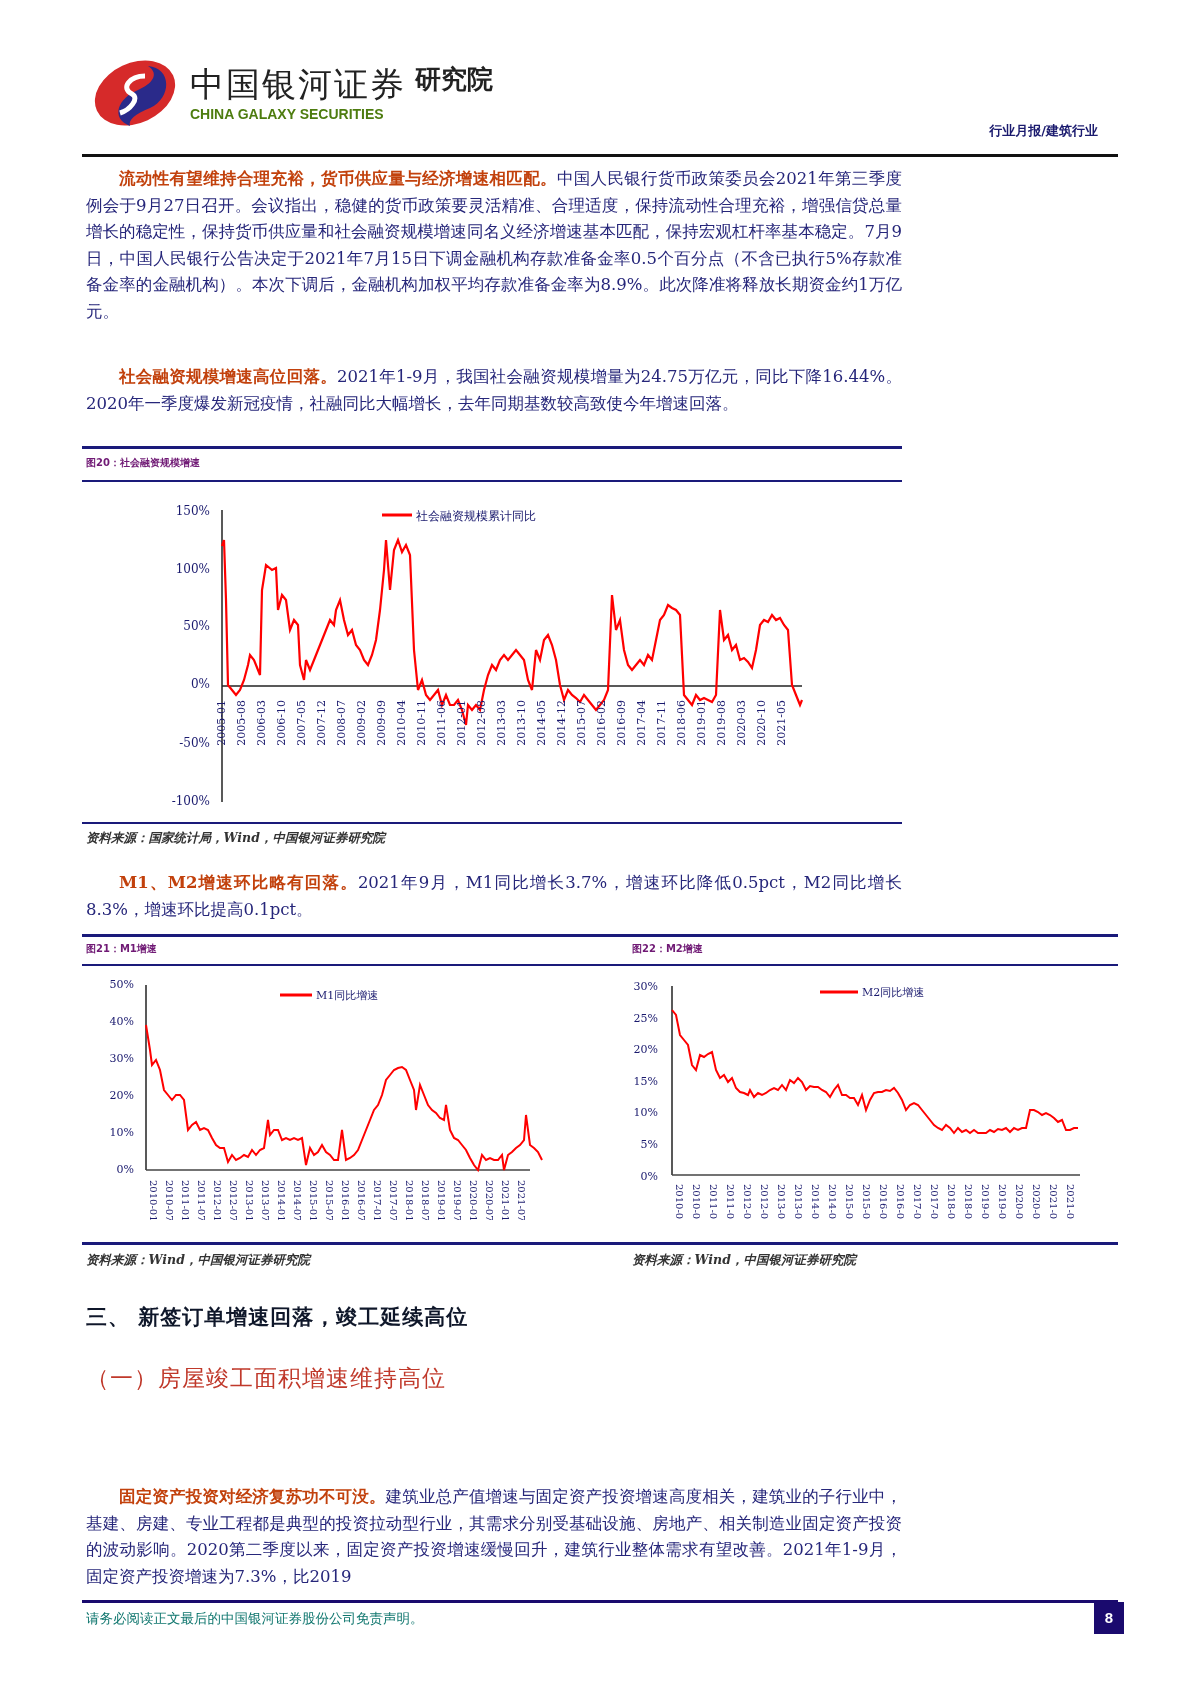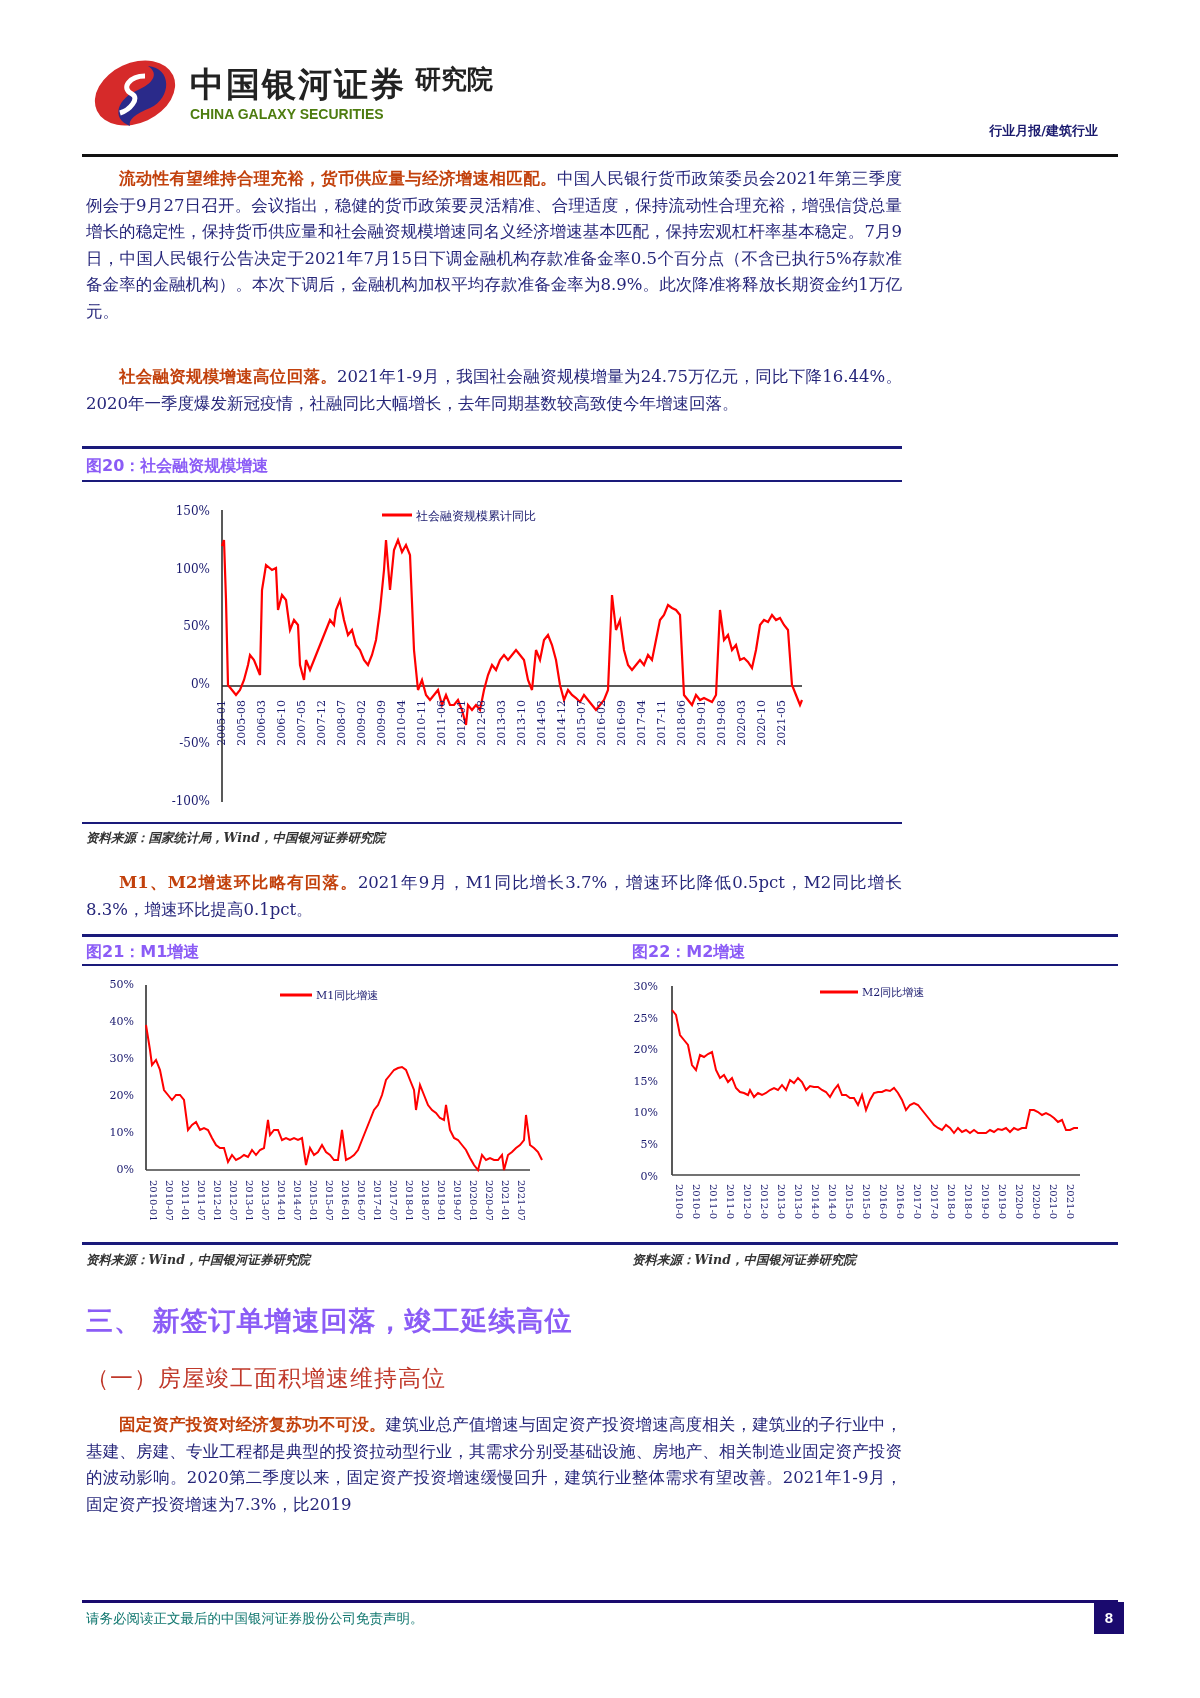--- a/index.html
+++ b/index.html
@@ -1,30 +1,30 @@
 <!DOCTYPE html>
 <html><head>
 <meta charset="utf-8">
 <style>
   * { box-sizing: border-box; margin: 0; padding: 0; }
   body { width: 1200px; height: 1698px; background: #ffffff; position: relative; font-family: "DejaVu Serif", serif; color: #1a1a6e; overflow: hidden; }
   .abs { position: absolute; }
   .logo { left: 90px; top: 58px; width: 90px; height: 70px; }
-  .brand-cn { left: 190px; top: 62px; font-family: "DejaVu Sans", sans-serif; font-size: 34px; font-weight: bold; color: #222; letter-spacing: 2px; }
+  .brand-cn { left: 190px; top: 62px; font-family: "DejaVu Sans", sans-serif; font-size: 34px; font-weight: normal; color: #222; letter-spacing: 2px; }
   .brand-en { left: 190px; top: 106px; font-family: "Liberation Sans", sans-serif; font-size: 14px; font-weight: bold; color: #4d7c0f; }
   .brand-inst { left: 415px; top: 62px; font-family: "DejaVu Sans", sans-serif; font-size: 26px; font-weight: bold; color: #222; }
   .header-right { right: 102px; top: 122px; font-size: 13px; font-weight: bold; color: #1a1a6e; font-family: "DejaVu Sans", sans-serif; }
   .hr-head { left: 82px; top: 154px; width: 1036px; height: 3px; background: #111; }
   .para { left: 86px; width: 816px; font-size: 16.5px; line-height: 26.5px; color: #26267a; text-align: justify; }
   .para b { color: #c2410c; }
   .indent { text-indent: 2em; }
   .fig-bar-top { height: 3px; background: #1a1a7a; }
-  .fig-title { font-size: 16px; font-weight: bold; color: #8b5cf6; font-family: "DejaVu Sans", sans-serif; }
+  .fig-title { font-size: 10px; font-weight: bold; color: #701a75; font-family: "DejaVu Sans", sans-serif; }
   .source { font-size: 12.5px; font-style: italic; color: #333; font-weight: bold; }
-  .h2 { left: 86px; top: 1303px; font-size: 27px; font-weight: bold; color: #8b5cf6; font-family: "DejaVu Sans", sans-serif; letter-spacing: 1px; }
+  .h2 { left: 86px; top: 1303px; font-size: 21px; font-weight: bold; color: #0f172a; font-family: "DejaVu Sans", sans-serif; letter-spacing: 1px; }
   .h3 { left: 86px; top: 1363px; font-size: 23px; color: #c0392b; font-family: "DejaVu Sans", sans-serif; letter-spacing: 1px; }
   .footer-line { left: 82px; top: 1600px; width: 1036px; height: 3px; background: #1a0a6e; }
   .footer-text { left: 86px; top: 1610px; font-size: 13.5px; color: #0f766e; }
   .page-num { left: 1094px; top: 1602px; width: 30px; height: 32px; background: #1a0a6e; color: #fff; font-family: "Liberation Sans", sans-serif; font-weight: bold; font-size: 15px; text-align: center; line-height: 32px; }
   svg text { font-family: "DejaVu Serif", serif; }
 </style>
 </head>
 <body>
 
 <svg class="abs logo" viewBox="0 0 90 70">
@@ -197,19 +197,19 @@
   </g>
 </svg>
 
 <div class="abs" style="left:82px; top:1242px; width:1036px; height:3px; background:#1a1a7a;"></div>
 <div class="abs source" style="left:86px; top:1252px;">资料来源：Wind，中国银河证券研究院</div>
 <div class="abs source" style="left:632px; top:1252px;">资料来源：Wind，中国银河证券研究院</div>
 
 <div class="abs h2">三、 新签订单增速回落，竣工延续高位</div>
 <div class="abs h3">（一）房屋竣工面积增速维持高位</div>
 
-<div class="abs para indent" style="top:1412px;">
+<div class="abs para indent" style="top:1484px;">
   <b>固定资产投资对经济复苏功不可没。</b><span>建筑业总产值增速与固定资产投资增速高度相关，建筑业的子行业中，基建、房建、专业工程都是典型的投资拉动型行业，其需求分别受基础设施、房地产、相关制造业固定资产投资的波动影响。2020第二季度以来，固定资产投资增速缓慢回升，建筑行业整体需求有望改善。2021年1-9月，固定资产投资增速为7.3%，比2019</span>
 </div>
 
 <div class="abs footer-line"></div>
 <div class="abs footer-text">请务必阅读正文最后的中国银河证券股份公司免责声明。</div>
 <div class="abs page-num">8</div>
 
 </body></html>

